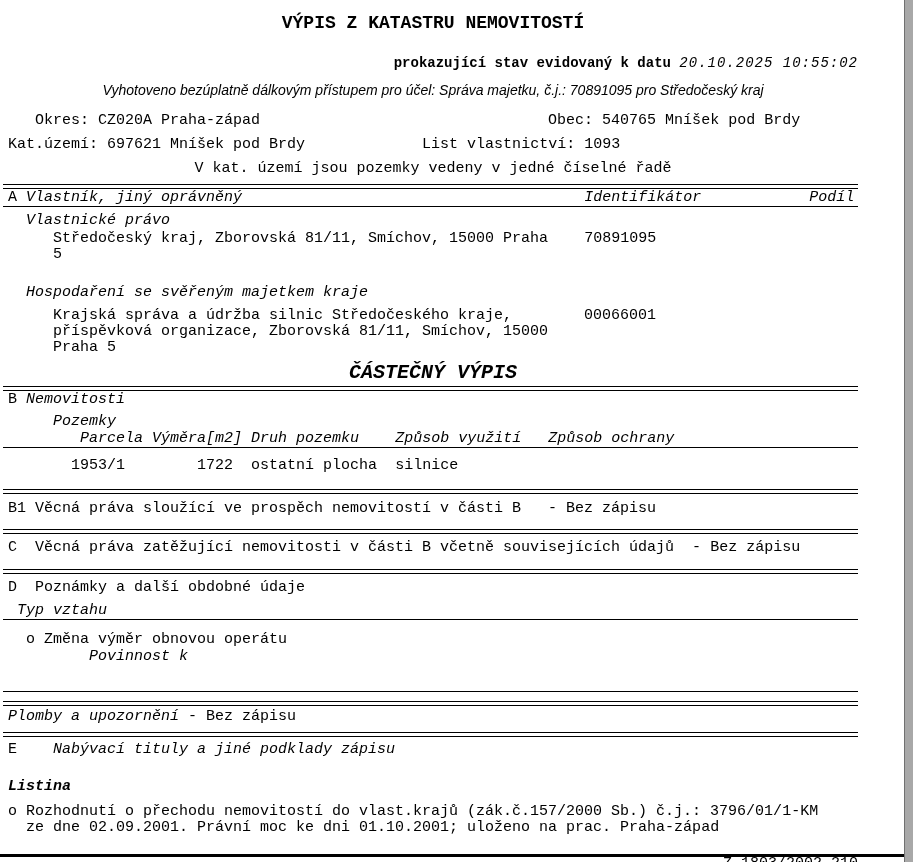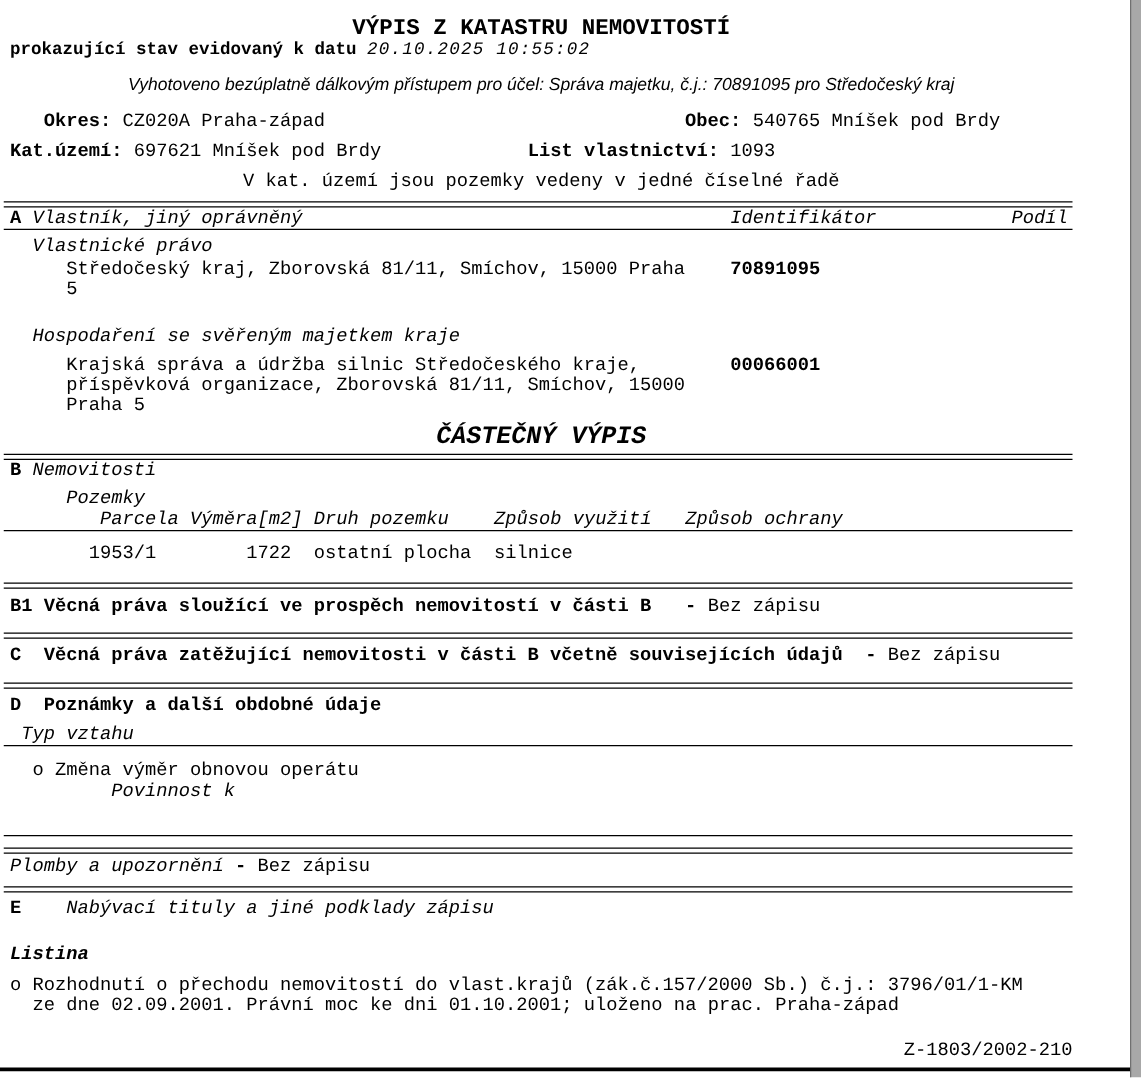--- a/index.html
+++ b/index.html
@@ -8,28 +8,28 @@
     font-family:"Liberation Mono","DejaVu Sans Mono",monospace; color:#000;
   }
   .page {
     position:absolute; left:0; top:0; width:720px; height:862px;
     background:#fff; padding:14px 0 0 8px; box-sizing:border-box;
   }
   .line { white-space:pre; font-size:15px; line-height:16px; }
   .w { width:850px; }
   .center { text-align:center; }
   .right { text-align:right; }
-  .s-r { font-weight:700; font-style:normal; }
+  .s-r { font-weight:400; font-style:normal; }
   .s-b { font-weight:400; }
   .s-i { font-style:italic; }
   .s-bi { font-weight:700; font-style:italic; }
   .rule  { width:855px; margin-left:-5px; border-top:1.5px solid #000; height:2px; }
   .drule { width:855px; margin-left:-5px; border-top:1.5px solid #000; border-bottom:1.5px solid #000; height:5px; box-sizing:border-box; }
   .title { font-size:18px; line-height:18px; font-weight:700; text-align:center; width:850px; white-space:pre; }
-  .subtitle { margin-top:1px; font-size:14px; line-height:15px; text-align:left; width:850px; white-space:pre; }
+  .subtitle { margin-top:24px; font-size:14px; line-height:15px; text-align:right; width:850px; white-space:pre; }
   .subtitle .lbl { font-weight:700; }
   .subtitle .date { font-style:italic; letter-spacing:1px; }
   .notice {
     margin-top:11px; width:850px; text-align:center;
     font-family:"Liberation Sans",sans-serif; font-style:italic;
     font-size:14px; line-height:17px;
   }
   .bottom-edge { position:absolute; left:0; top:854px; width:904px; height:3px; background:#000; }
   .right-strip {
     position:absolute; left:904px; top:0; width:9px; height:862px;

